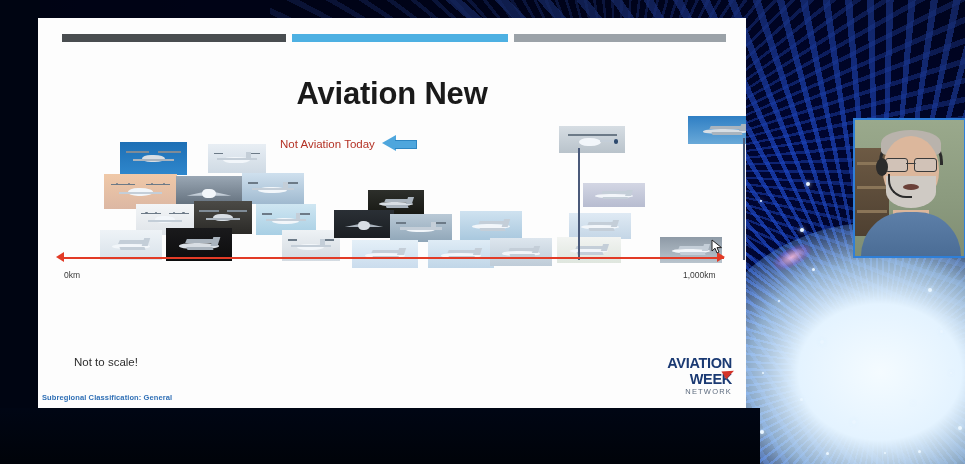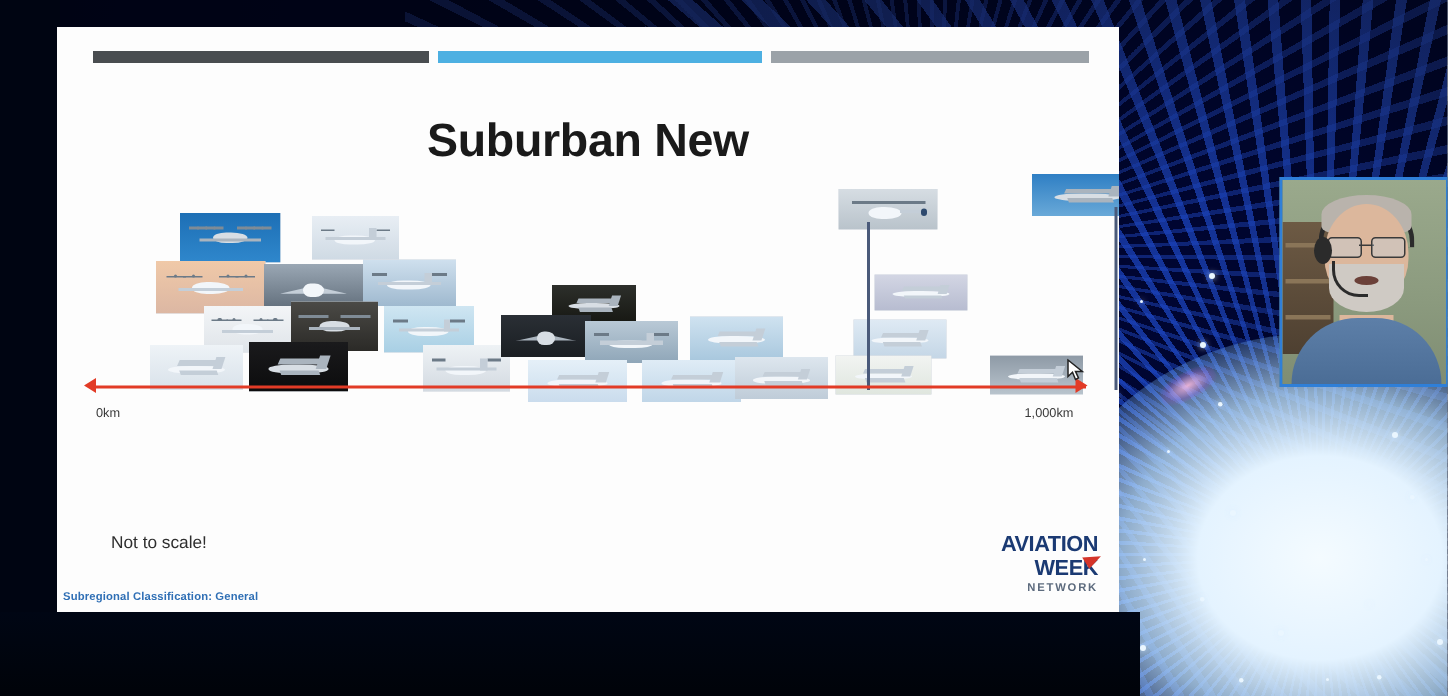--- a/index.html
+++ b/index.html
@@ -142,21 +142,21 @@
 
   .infoclass{
     position:absolute;left:4px;top:375px;
     font-size:7.5px;color:#2f6fb5;font-weight:700;letter-spacing:.1px;
   }
 
   
   .aw-logo{position:absolute;left:616px;top:338px;width:78px;height:40px;text-align:right;line-height:1;}
   .aw-l1{font-size:14.5px;font-weight:700;color:#1b3a73;letter-spacing:-.3px;}
   .aw-l2{font-size:14.5px;font-weight:700;color:#1b3a73;letter-spacing:-.3px;margin-top:1px;}
-  .aw-l3{font-size:7.5px;font-weight:700;color:#5d6b7e;letter-spacing:1.2px;margin-top:2px;}
+  .aw-l3{font-size:7.5px;font-weight:400;color:#5d6b7e;letter-spacing:1.2px;margin-top:2px;}
   .aw-arrow{
     position:absolute;right:-2px;top:12px;width:0;height:0;
     border-left:11px solid #d4342a;border-top:6px solid transparent;border-bottom:3px solid transparent;
     transform:rotate(-32deg);
   }
 
   
   .photo{position:absolute;overflow:hidden;background:#cfd6dd;}
   .photo .sky{position:absolute;left:0;top:0;right:0;bottom:0;}
   .photo .body{position:absolute;background:#eef2f6;border-radius:40% 50% 45% 40%/50%;}
@@ -236,21 +236,21 @@
 </div>
 
 <div id="slide">
 
   <div class="hdr-bars">
     <span class="bar-dark"></span>
     <span class="bar-blue"></span>
     <span class="bar-grey"></span>
   </div>
 
-  <div class="slide-title">Suburban New</div>
+  <div class="slide-title">Aviation New</div>
 
   <div id="photo-layer">
       <div class="photo" style="left: 82px; top: 124px; width: 67px; height: 33px;">
         <div class="sky" style="background: linear-gradient(rgb(29, 111, 181), rgb(47, 135, 204));"></div>
         <div class="body" style="left: 22.11px; top: 13.2px; width: 22.78px; height: 7.26px; background: rgb(216, 222, 228);"></div>
         <div class="rotor" style="left: 6.03px; top: 9.24px; width: 12.06px; background: rgb(127, 139, 150); height: 1.6px;"></div>
         <div class="dot" style="left: 10.86px; top: 8.58px; width: 2.4px; height: 2.4px; background: rgb(127, 139, 150);"></div>
         <div class="rotor" style="left: 16.75px; top: 9.24px; width: 12.06px; background: rgb(127, 139, 150); height: 1.6px;"></div>
         <div class="dot" style="left: 21.58px; top: 8.58px; width: 2.4px; height: 2.4px; background: rgb(127, 139, 150);"></div>
         <div class="rotor" style="left: 38.19px; top: 9.24px; width: 12.06px; background: rgb(127, 139, 150); height: 1.6px;"></div>
@@ -440,20 +440,27 @@
         <div class="tail" style="left: 43.4px; top: 7.28px; width: 6.2px; height: 6.76px; background: rgb(196, 206, 216); transform: skewX(-18deg);"></div>
       </div>
     </div>
 
   <div id="sep-layer">
       <div class="vsep" style="left: 540px; top: 130px; height: 112px;"></div>
       <div class="vsep" style="left: 705px; top: 120px; height: 122px;"></div>
     </div>
 
   <div class="legend">
+    <div class="lg-row r1">
+      <span class="lg-text">Not Aviation Today</span>
+      <span class="arrow left">
+          <i class="head"></i>
+          <i class="shaft"></i>
+        </span>
+    </div>
   </div>
 
   <div class="axis"></div>
   <div class="axis-cap-l"></div>
   <div class="axis-cap-r"></div>
   <div class="tick-l">0km</div>
   <div class="tick-r">1,000km</div>
 
 
   <div class="note">Not to scale!</div>

